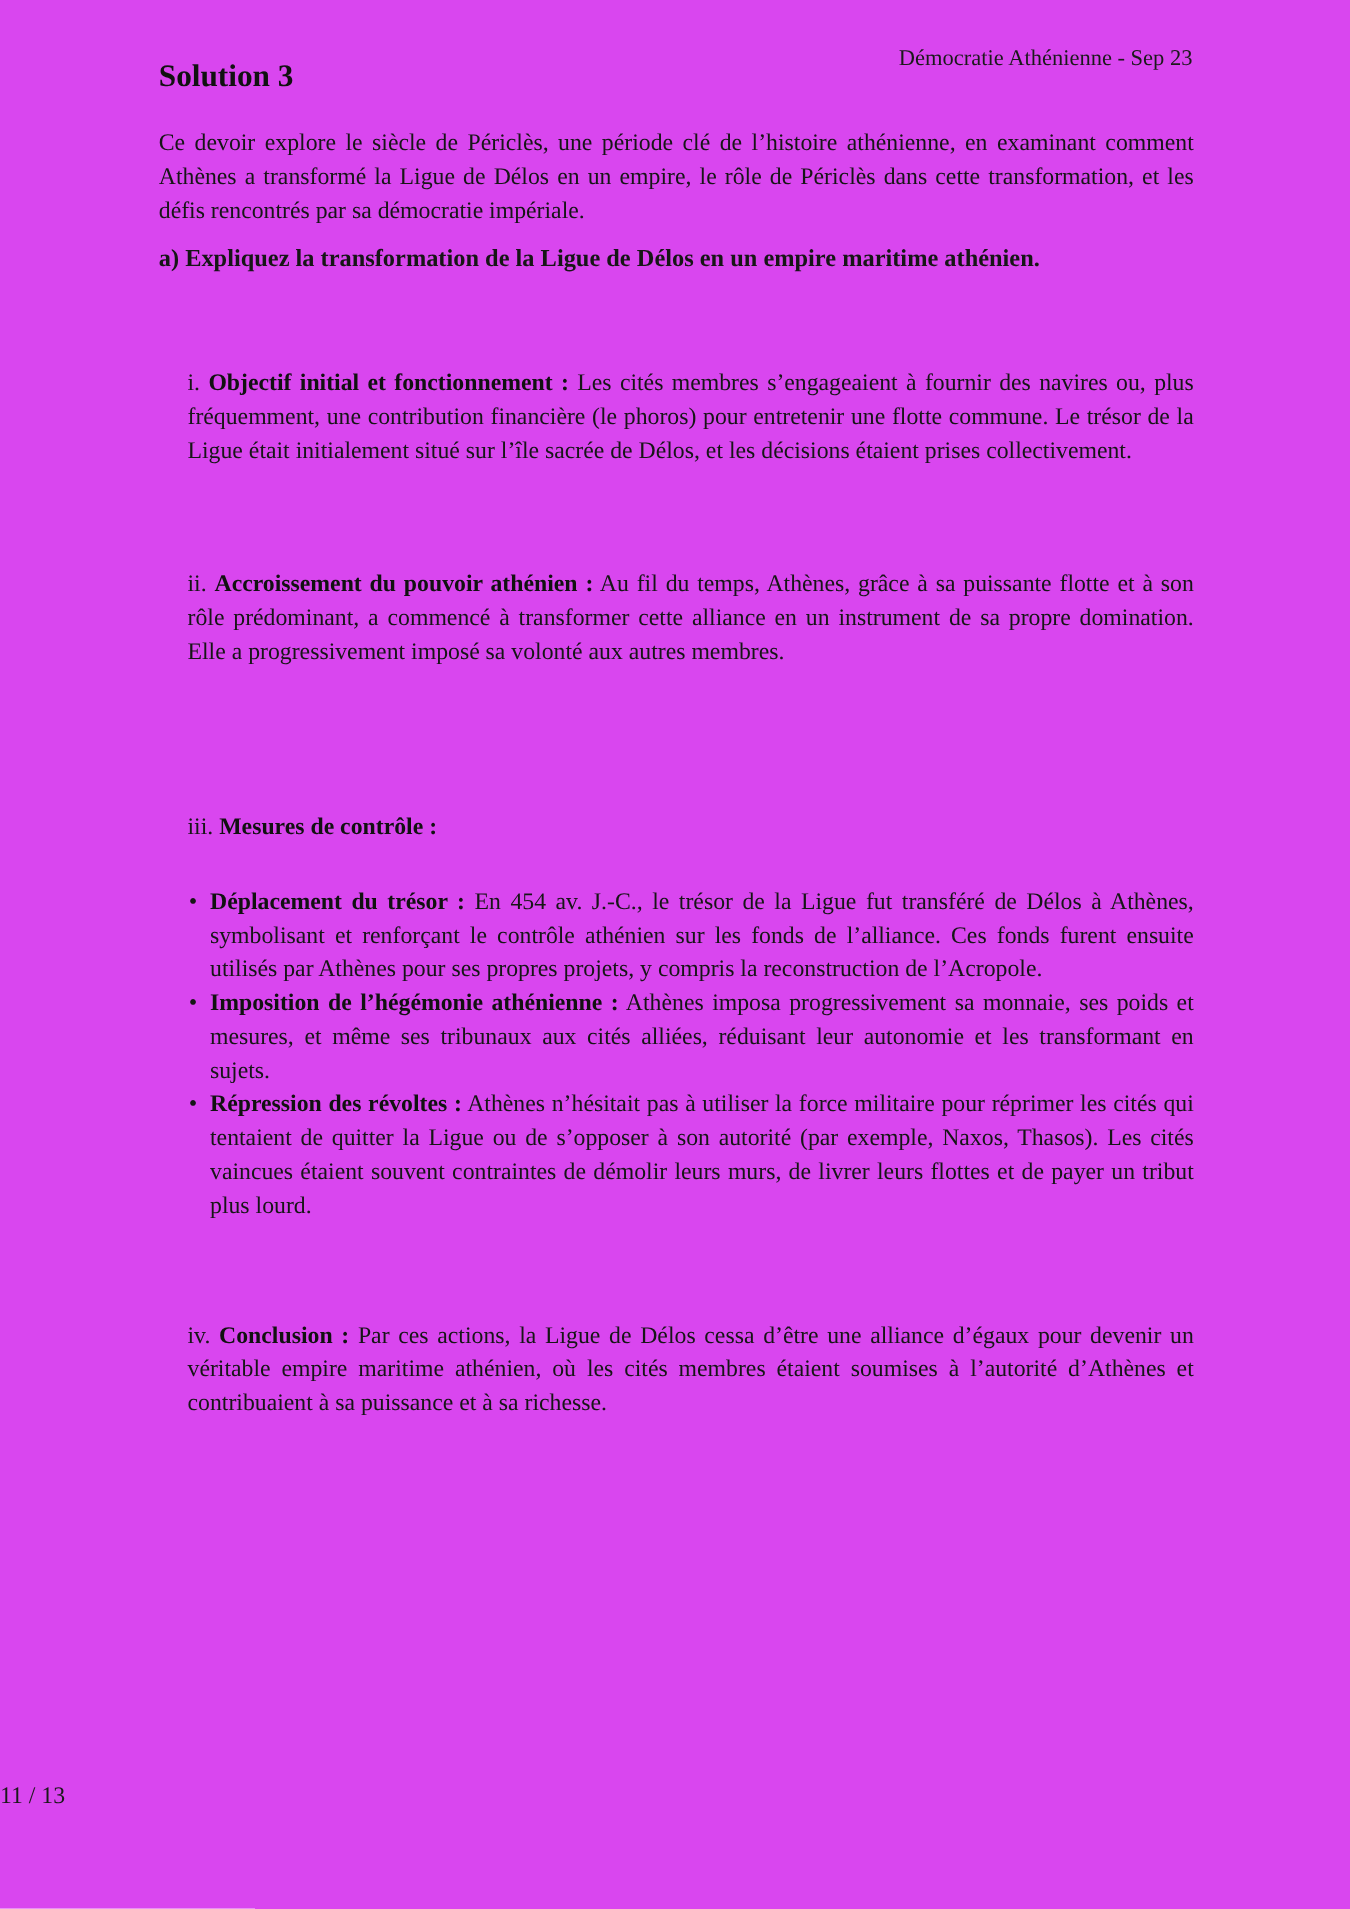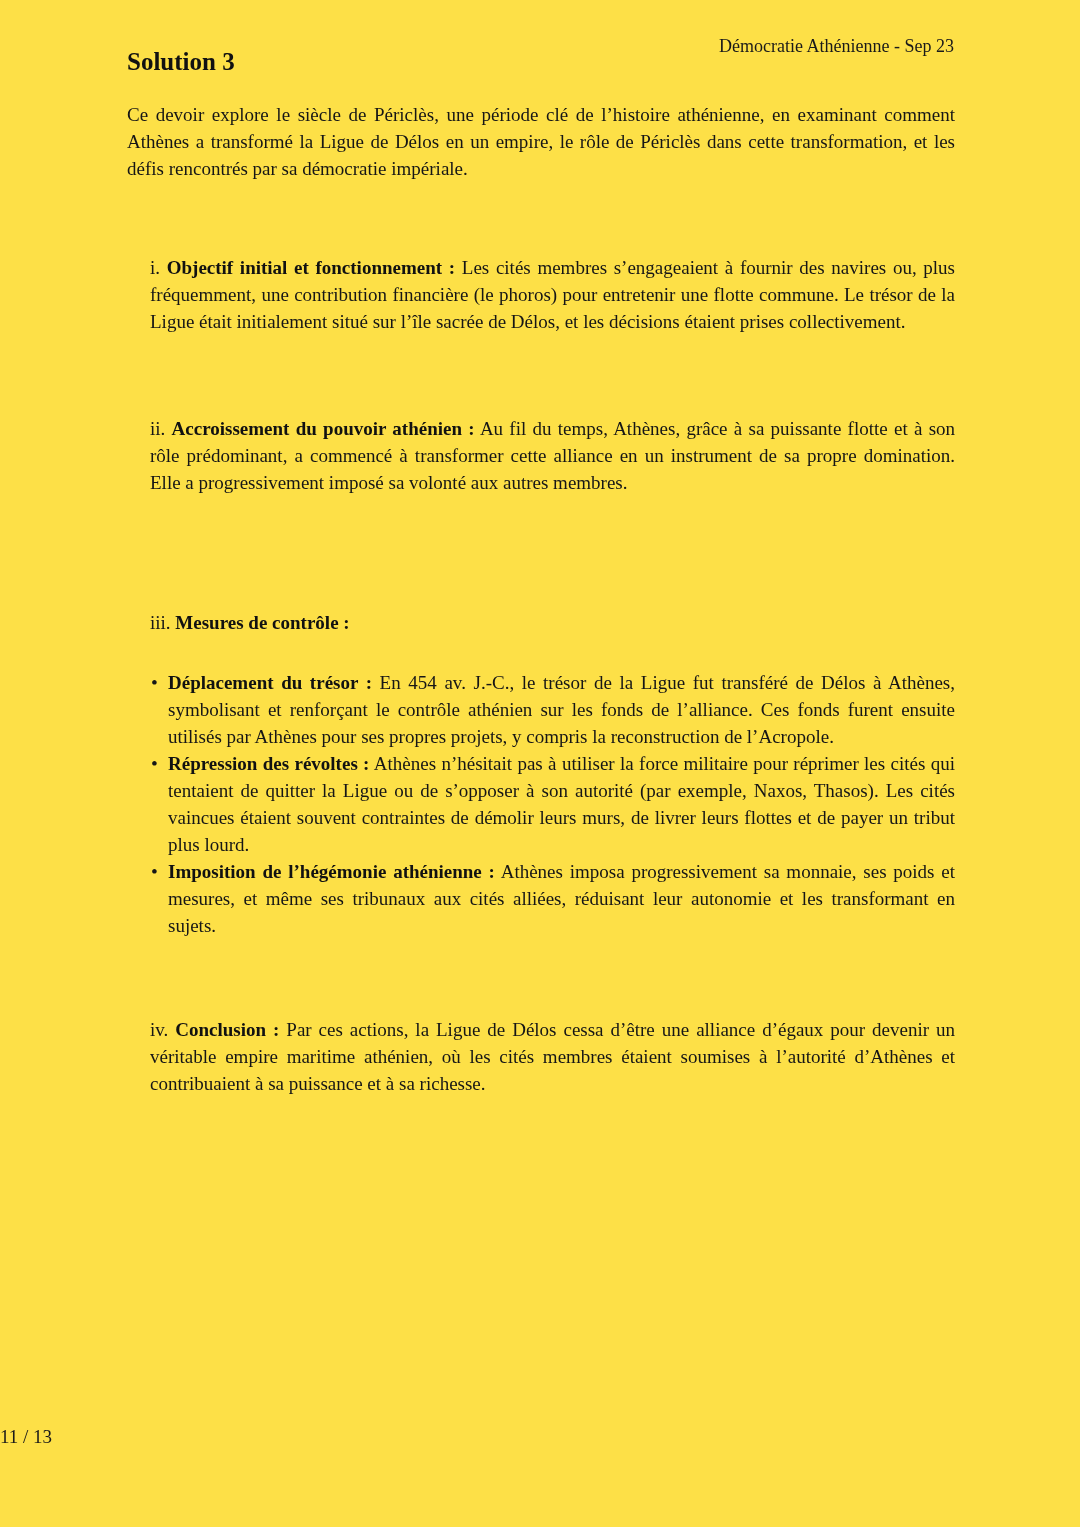--- a/index.html
+++ b/index.html
@@ -5,21 +5,21 @@
   * { margin: 0; padding: 0; box-sizing: border-box; }
   html, body { background: #ffffff; }
   body {
     font-family: "Liberation Serif", "DejaVu Serif", serif;
     color: #141414;
   }
   .page {
     position: relative;
     width: 1080px;
     height: 1527px;
-    background: #fde047;
+    background: #d946ef;
     overflow: hidden;
   }
   .header {
     position: absolute;
     top: 36px;
     right: 126px;
     font-size: 18px;
     color: #1a1a1a;
   }
   .content {
@@ -88,20 +88,21 @@
 <div class="page">
 
   <div class="header">Démocratie Athénienne - Sep 23</div>
 
   <div class="content">
 
     <div class="title">Solution 3</div>
 
     <p class="intro">Ce devoir explore le siècle de Périclès, une période clé de l’histoire athénienne, en examinant comment Athènes a transformé la Ligue de Délos en un empire, le rôle de Périclès dans cette transformation, et les défis rencontrés par sa démocratie impériale.</p>
 
+    <p class="section-a-heading">a) Expliquez la transformation de la Ligue de Délos en un empire maritime athénien.</p>
 
     <div class="item indent item-i">
       <span>i.</span>
       <strong>Objectif initial et fonctionnement :</strong>
       <span>Les cités membres s’engageaient à fournir des navires ou, plus fréquemment, une contribution financière (le phoros) pour entretenir une flotte commune. Le trésor de la Ligue était initialement situé sur l’île sacrée de Délos, et les décisions étaient prises collectivement.</span>
     </div>
 
     <div class="item indent item-ii">
       <span>ii.</span>
       <strong>Accroissement du pouvoir athénien :</strong>
@@ -113,26 +114,26 @@
       <strong>Mesures de contrôle :</strong>
       <span></span>
     </div>
 
     <ul class="bullets indent">
       <li class="bullet-text">
         <strong>Déplacement du trésor :</strong>
         <span>En 454 av. J.-C., le trésor de la Ligue fut transféré de Délos à Athènes, symbolisant et renforçant le contrôle athénien sur les fonds de l’alliance. Ces fonds furent ensuite utilisés par Athènes pour ses propres projets, y compris la reconstruction de l’Acropole.</span>
       </li>
       <li class="bullet-text">
+        <strong>Imposition de l’hégémonie athénienne :</strong>
+        <span>Athènes imposa progressivement sa monnaie, ses poids et mesures, et même ses tribunaux aux cités alliées, réduisant leur autonomie et les transformant en sujets.</span>
+      </li>
+      <li class="bullet-text">
         <strong>Répression des révoltes :</strong>
         <span>Athènes n’hésitait pas à utiliser la force militaire pour réprimer les cités qui tentaient de quitter la Ligue ou de s’opposer à son autorité (par exemple, Naxos, Thasos). Les cités vaincues étaient souvent contraintes de démolir leurs murs, de livrer leurs flottes et de payer un tribut plus lourd.</span>
-      </li>
-      <li class="bullet-text">
-        <strong>Imposition de l’hégémonie athénienne :</strong>
-        <span>Athènes imposa progressivement sa monnaie, ses poids et mesures, et même ses tribunaux aux cités alliées, réduisant leur autonomie et les transformant en sujets.</span>
       </li>
     </ul>
 
     <div class="item indent item-iv">
       <span>iv.</span>
       <strong>Conclusion :</strong>
       <span>Par ces actions, la Ligue de Délos cessa d’être une alliance d’égaux pour devenir un véritable empire maritime athénien, où les cités membres étaient soumises à l’autorité d’Athènes et contribuaient à sa puissance et à sa richesse.</span>
     </div>
 
   </div>

